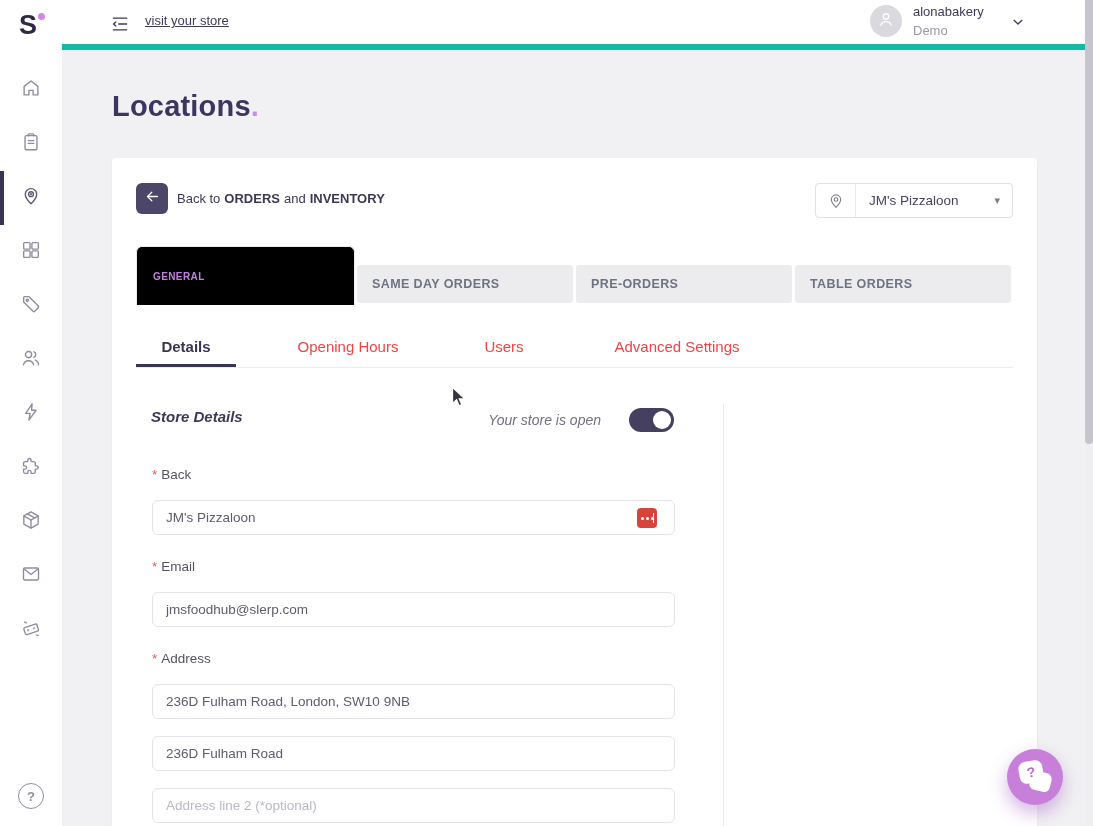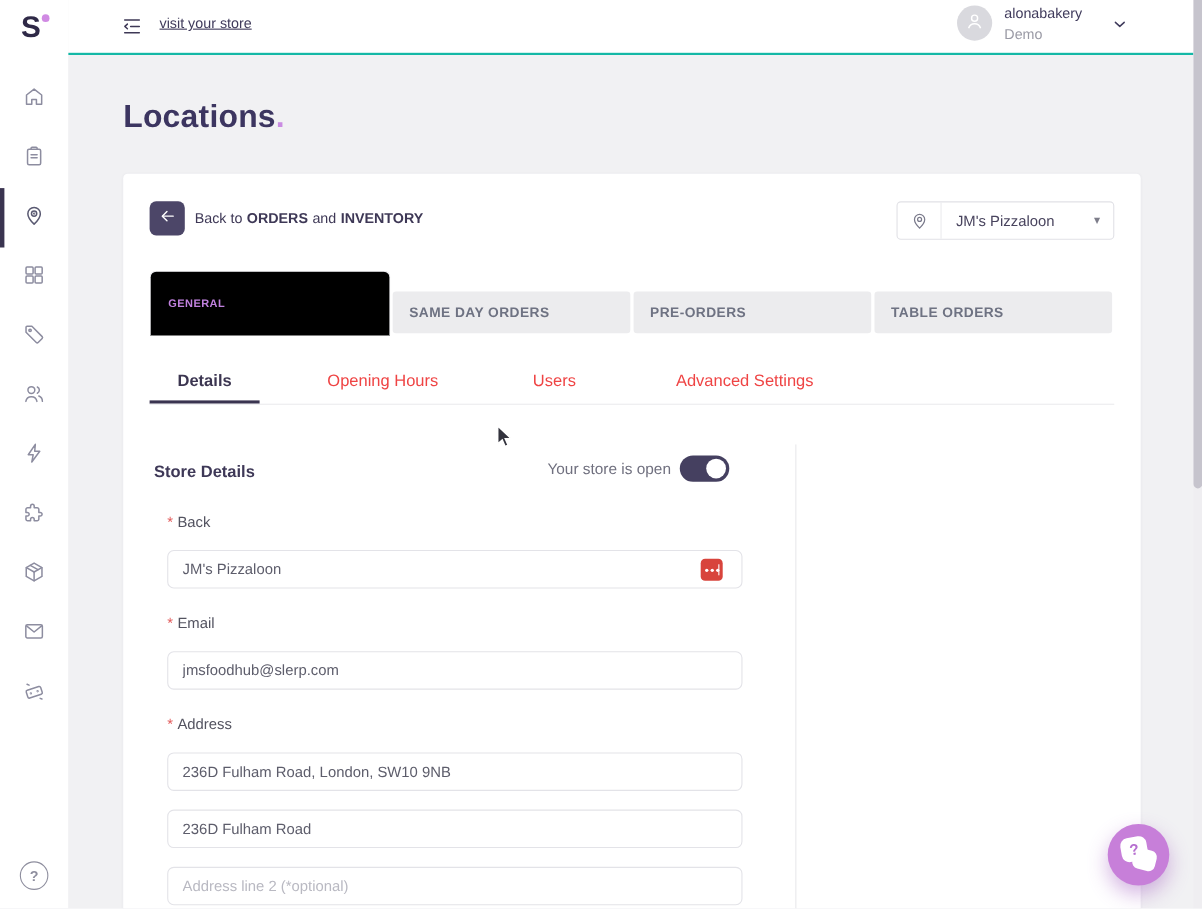--- a/index.html
+++ b/index.html
@@ -12,21 +12,21 @@
   .logo { position:absolute; left:19px; top:10px; font-size:27px; font-weight:800; color:#2f2947; letter-spacing:-1px; }
   .logo-dot { position:absolute; left:38px; top:13px; width:7px; height:7px; border-radius:50%; background:#d08ae3; }
   .nav { position:absolute; top:63px; left:0; width:62px; }
   .nav-item { position:relative; width:62px; height:54px; display:flex; align-items:center; justify-content:center; color:#8d8da0; cursor:pointer; }
   .nav-item.active { color:#5a5a72; }
   .nav-item.active::before { content:""; position:absolute; left:0; top:0; width:4px; height:54px; background:#3a3450; }
   .nav-item svg { width:22px; height:22px; stroke:currentColor; fill:none; stroke-width:1.5; stroke-linecap:round; stroke-linejoin:round; }
   .sidebar-help { position:absolute; left:18px; top:783px; width:26px; height:26px; border:1.6px solid #8e8e9e; border-radius:50%; color:#8e8e9e; font-size:13px; font-weight:700; display:flex; align-items:center; justify-content:center; cursor:pointer; }
 
   
-  .header { position:absolute; left:62px; top:0; width:1023px; height:50px; background:#fff; border-bottom:2px solid #14b8a6; z-index:5; }
+  .header { position:absolute; left:62px; top:0; width:1023px; height:50px; background:#fff; border-bottom:6px solid #14b8a6; z-index:5; }
   .menu-icon { position:absolute; left:48px; top:14px; width:20px; height:20px; color:#3e3856; cursor:pointer; }
   .menu-icon svg { width:20px; height:20px; stroke:currentColor; fill:none; stroke-width:1.6; stroke-linecap:round; stroke-linejoin:round; }
   .visit-link { position:absolute; left:83px; top:13px; font-size:13px; color:#3f3a5b; text-decoration:underline; cursor:pointer; }
   .avatar { position:absolute; left:808px; top:5px; width:32px; height:32px; border-radius:50%; background:#d9d9de; display:flex; align-items:center; justify-content:center; }
   .avatar svg { width:20px; height:20px; stroke:#ffffff; fill:none; stroke-width:1.6; }
   .acct-name { position:absolute; left:851px; top:4px; font-size:13px; color:#3f3a5b; }
   .acct-sub  { position:absolute; left:851px; top:23px; font-size:13px; color:#9a9aa5; }
   .acct-chevron { position:absolute; left:948px; top:14px; width:16px; height:16px; cursor:pointer; }
   .acct-chevron svg { width:16px; height:16px; stroke:#3f3a5b; fill:none; stroke-width:2; stroke-linecap:round; stroke-linejoin:round; }
 
@@ -56,24 +56,24 @@
   
   .subtab { position:absolute; top:170px; height:38px; line-height:38px; text-align:center; font-size:15px; color:#ef4444; cursor:pointer; }
   .subtab.s1 { left:24px;  width:100px; color:#3b3550; font-weight:700; }
   .subtab.s2 { left:161px; width:150px; }
   .subtab.s3 { left:342px; width:100px; }
   .subtab.s4 { left:470px; width:190px; }
   .subtab-underline { position:absolute; left:24px; top:206px; width:100px; height:3px; background:#3a3450; }
   .subtab-border { position:absolute; left:24px; top:209px; width:877px; height:1px; background:#ececee; }
 
   .col-divider { position:absolute; left:611px; top:246px; width:1px; height:454px; background:#e9e9ec; }
-  .section-row { position:absolute; left:28px; top:250px; width:523px; height:30px; display:flex; align-items:flex-end; justify-content:space-between; }
+  .section-row { position:absolute; left:39px; top:250px; width:523px; height:30px; display:flex; align-items:flex-start; justify-content:space-between;font-style:italic; }
   .section-title { font-size:15px; font-weight:700; color:#3e3857; }
   .open-group { display:flex; align-items:center; }
-  .open-label { font-size:14px; color:#70707f; margin-right:8px; }
+  .open-label { font-size:14px; color:#70707f; margin-right:28px; }
   .toggle { position:relative; width:45px; height:24px; border-radius:12px; background:#454060; cursor:pointer; }
   .toggle .knob { position:absolute; right:3px; top:3px; width:18px; height:18px; border-radius:50%; background:#fff; }
 
   .f-label { position:absolute; left:40px; font-size:13.5px; color:#535360; }
   .f-label .req { color:#e25c5c; margin-right:4px; }
   .f-input { position:absolute; left:40px; width:523px; height:35px; border:1px solid #e3e3e8; border-radius:6px; background:#fff; font-family:inherit; font-size:13.5px; color:#5d5d6b; padding:0 34px 0 13px; outline:none; }
   .f-input::placeholder { color:#b9b9c2; }
 
   .lbl-name { top:309px; } .inp-name { top:342px; }
   .lbl-email { top:401px; } .inp-email { top:434px; }

